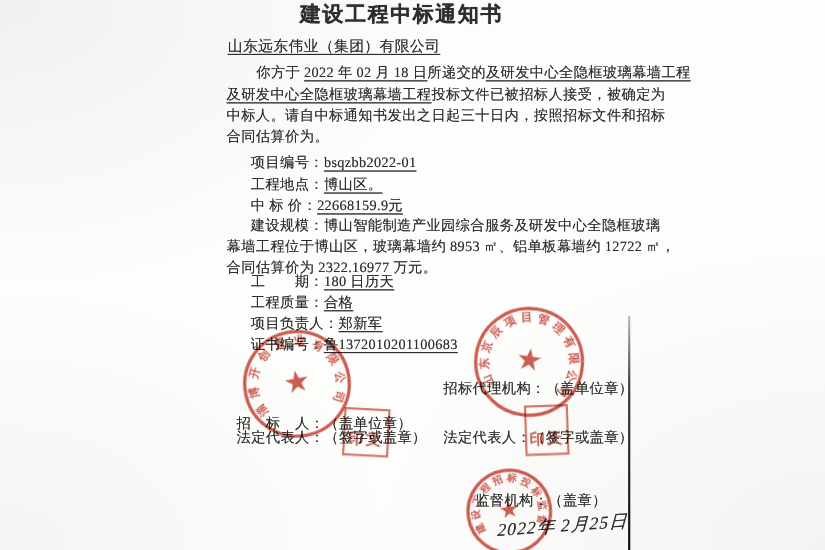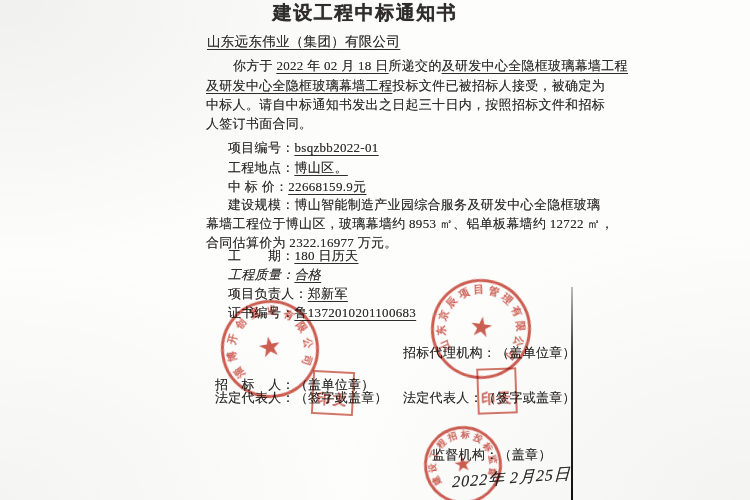--- a/index.html
+++ b/index.html
@@ -42,32 +42,32 @@
 
 <div class="scan-vignette"></div>
 
 <div class="line title" style="left:265px;top:0;width:200px;">建设工程中标通知书</div>
 
 <div class="line u" style="left:207px;top:33px;font-size:13.5px;">山东远东伟业（集团）有限公司</div>
 
 <div class="line" style="left:233px;top:57px;"><span>你方于 </span><span class="u">2022 年 02 月 18 日</span><span>所递交的</span><span class="u">及研发中心全隐框玻璃幕墙工程</span></div>
 <div class="line" style="left:206px;top:77px;"><span class="u">及研发中心全隐框玻璃幕墙工程</span><span>投标文件已被招标人接受，被确定为</span></div>
 <div class="line" style="left:206px;top:96px;">中标人。请自中标通知书发出之日起三十日内，按照招标文件和招标</div>
-<div class="line" style="left:206px;top:115px;">人签订书面合同。</div>
+<div class="line" style="left:206px;top:115px;">合同估算价为。</div>
 
 <div class="line" style="left:228px;top:139px;"><span>项目编号：</span><span class="u">bsqzbb2022-01</span></div>
 <div class="line" style="left:228px;top:159px;"><span>工程地点：</span><span class="u">博山区。</span></div>
 <div class="line" style="left:228px;top:178px;"><span>中 标 价：</span><span class="u">22668159.9元</span></div>
 
 <div class="line" style="left:228px;top:196px;"><span>建设规模：</span><span>博山智能制造产业园综合服务及研发中心全隐框玻璃</span></div>
 <div class="line" style="left:206px;top:215px;font-family:Liberation Serif, serif;">幕墙工程位于博山区，玻璃幕墙约 8953 ㎡、铝单板幕墙约 12722 ㎡，</div>
 <div class="line" style="left:206px;top:234px;">合同估算价为 2322.16977 万元。</div>
 
 <div class="line" style="left:228px;top:247px;"><span>工　　期：</span><span class="u">180 日历天</span></div>
-<div class="line" style="left:228px;top:266px;font-style:italic;"><span>工程质量：</span><span class="u">合格</span></div>
+<div class="line" style="left:228px;top:266px;"><span>工程质量：</span><span class="u">合格</span></div>
 <div class="line" style="left:228px;top:285px;"><span>项目负责人：</span><span class="u">郑新军</span></div>
 <div class="line" style="left:228px;top:304px;"><span>证书编号：</span><span class="u">鲁1372010201100683</span></div>
 
 <div class="line" style="left:215px;top:344px;margin-top:32px;"><span>招　标　人：</span><span>（盖单位章）</span></div>
 <div class="line" style="left:403px;top:344px;"><span>招标代理机构：</span><span>（盖单位章）</span></div>
 
 <div class="line" style="left:215px;top:389px;"><span>法定代表人：</span><span>（签字或盖章）</span></div>
 <div class="line" style="left:403px;top:389px;"><span>法定代表人：</span><span>（签字或盖章）</span></div>
 
 <div class="line" style="left:432px;top:446px;text-align:center;"><span>监督机构：</span><span>（盖章）</span></div>

